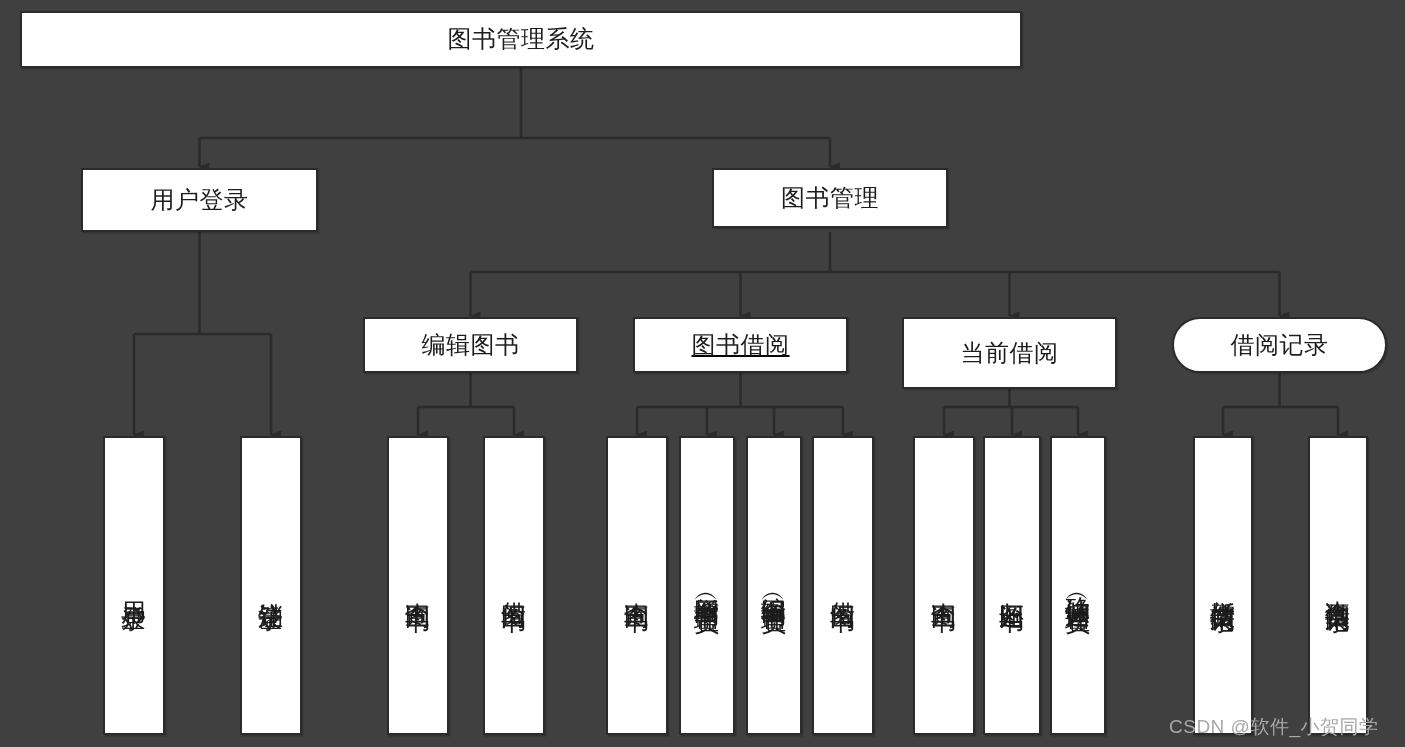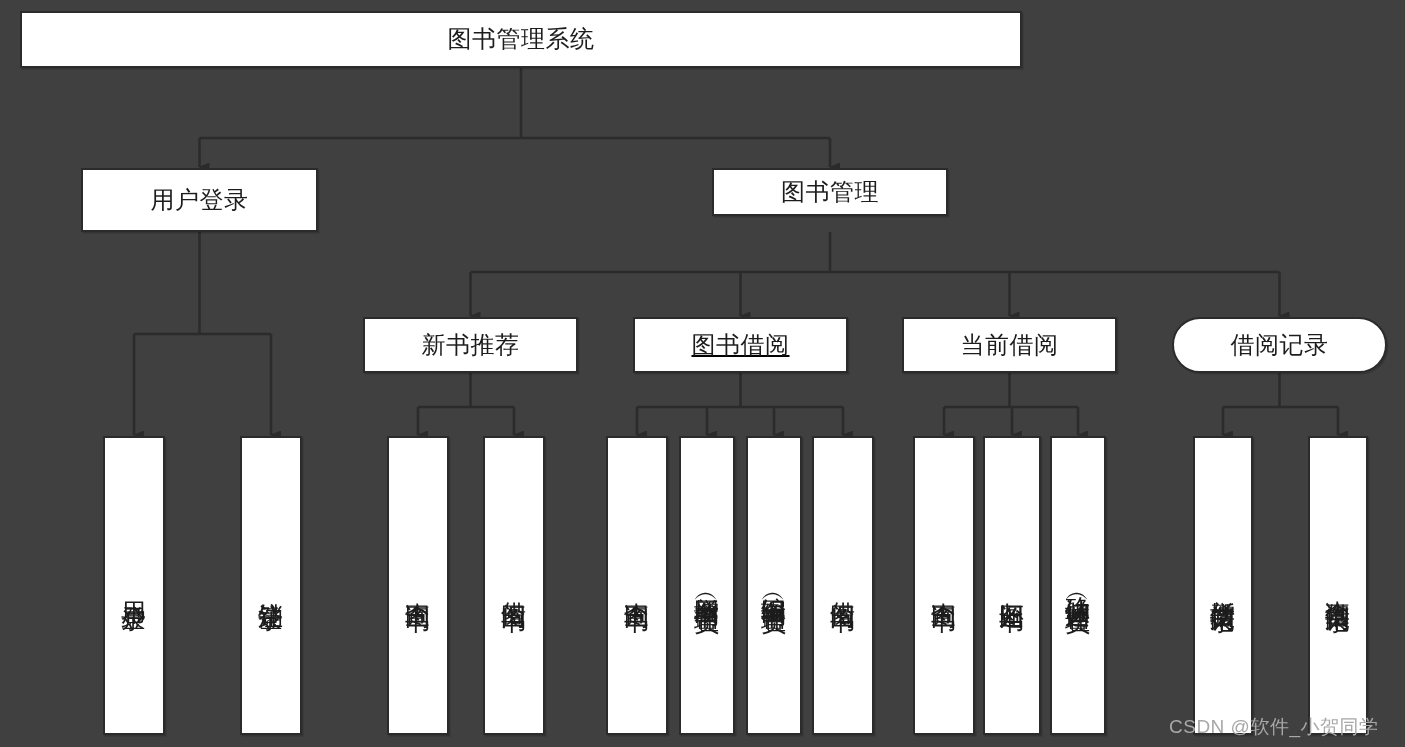--- a/index.html
+++ b/index.html
@@ -108,30 +108,30 @@
       </g>
   </svg>
 
   <div id="nodes-layer">
       <div class="node root" style="left: 20px; top: 11px; width: 1002px; height: 57px;">
         <span class="label">图书管理系统</span>
       </div>
       <div class="node level1" style="left: 81px; top: 168px; width: 237px; height: 64px;">
         <span class="label">用户登录</span>
       </div>
-      <div class="node level1" style="left: 712px; top: 168px; width: 236px; height: 48px;">
+      <div class="node level1" style="left: 712px; top: 168px; width: 236px; height: 60px;">
         <span class="label">图书管理</span>
       </div>
       <div class="node level2" style="left: 363px; top: 317px; width: 215px; height: 56px;">
-        <span class="label">新书推荐</span>
+        <span class="label">编辑图书</span>
       </div>
       <div class="node level2" style="left: 633px; top: 317px; width: 215px; height: 56px; text-decoration: underline;">
         <span class="label">图书借阅</span>
       </div>
-      <div class="node level2" style="left: 902px; top: 317px; width: 215px; height: 56px;">
+      <div class="node level2" style="left: 902px; top: 317px; width: 215px; height: 72px;">
         <span class="label">当前借阅</span>
       </div>
       <div class="node level2" style="left: 1172px; top: 317px; width: 215px; height: 56px; border-radius: 28px;">
         <span class="label">借阅记录</span>
       </div>
       <div class="node leaf" style="left: 103px; top: 436px; width: 62px; height: 299px;">
         <span class="label">用户登录</span>
       </div>
       <div class="node leaf" style="left: 240px; top: 436px; width: 62px; height: 299px;">
         <span class="label">注销登录</span>

